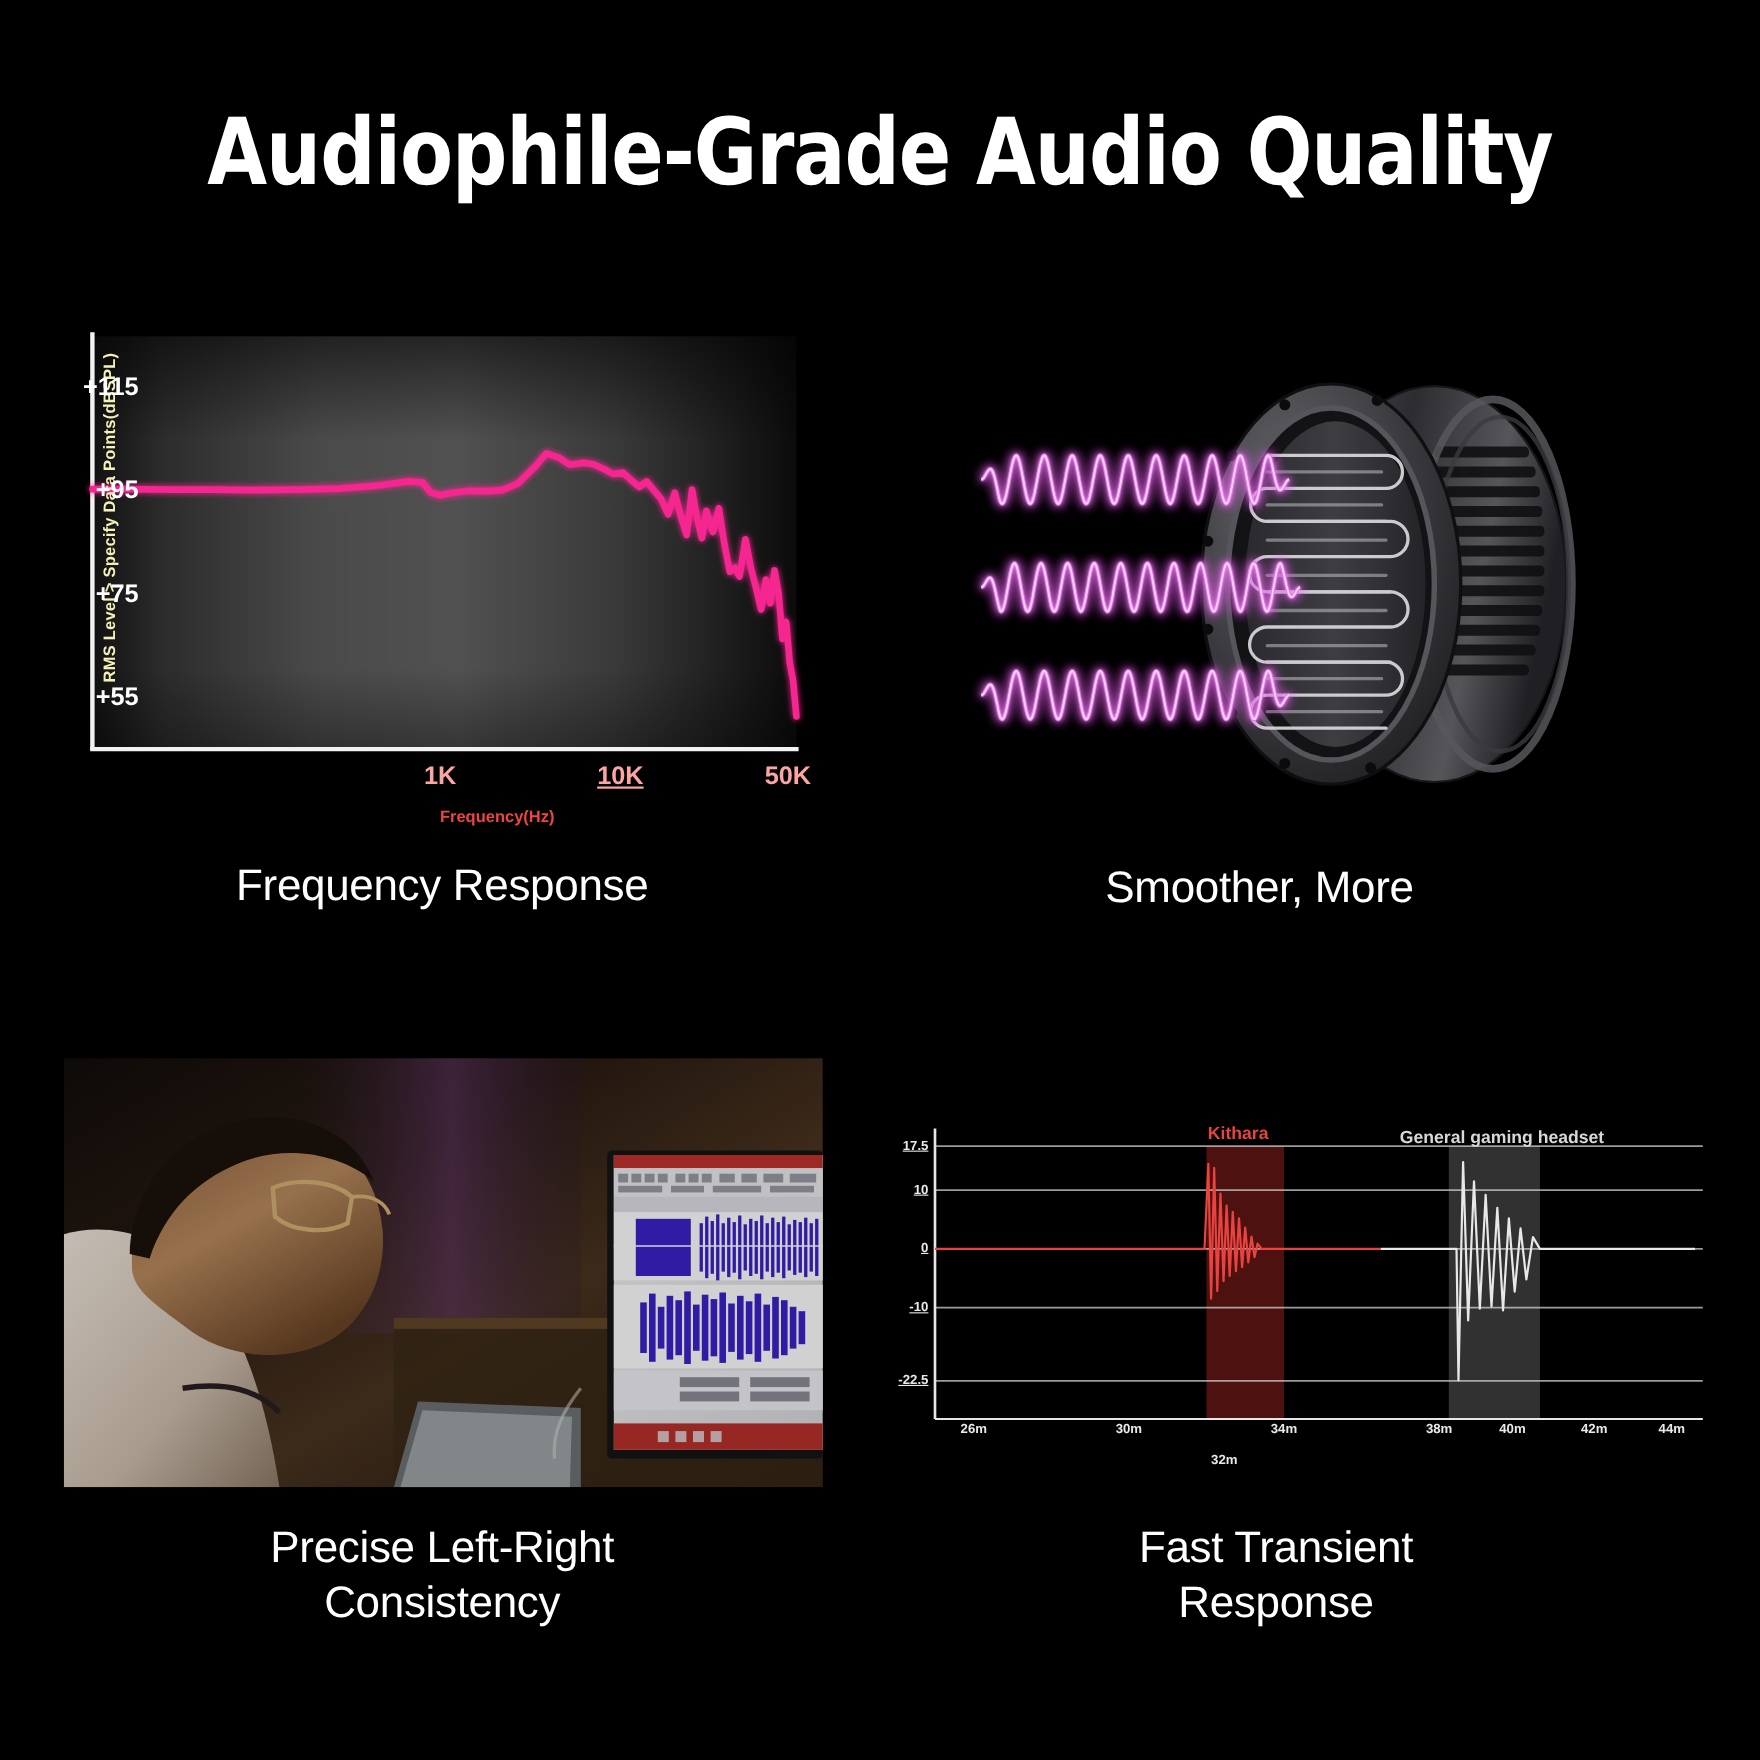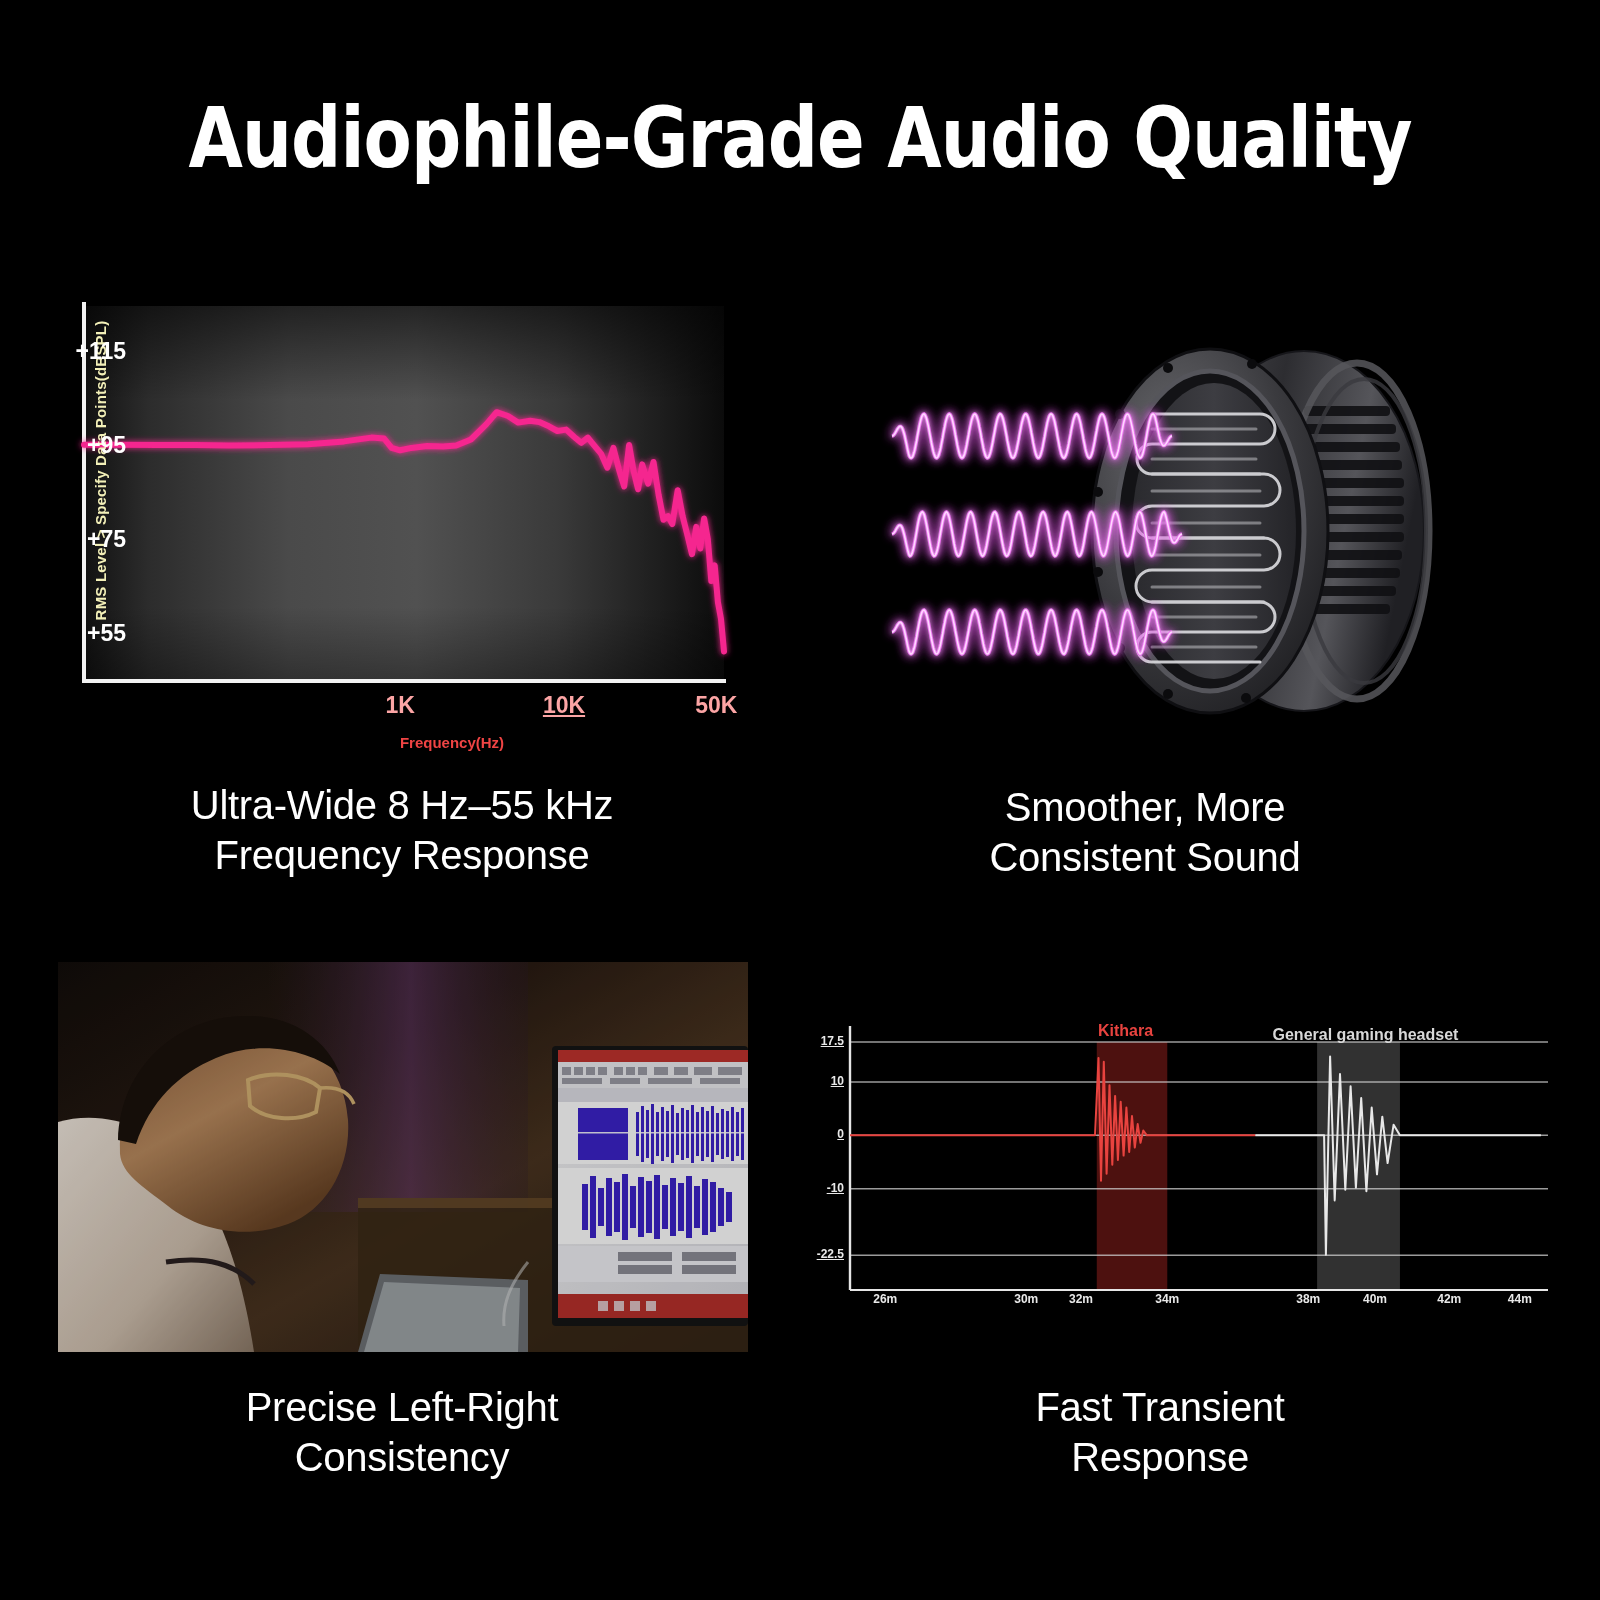--- a/index.html
+++ b/index.html
@@ -147,21 +147,20 @@
 
       <div class="fr-xtick" style="left: 282.149px;">1K</div>
       <div class="fr-xtick" style="left: 446px; text-decoration: underline;">10K</div>
       <div class="fr-xtick" style="left: 598.298px;">50K</div>
 
       <div class="fr-xlabel">Frequency(Hz)</div>
     </div>
   </div>
 
   <div class="caption cap-tl">
-    <div>Ultra-Wide 8 Hz–55 kHz</div>
     <div>Frequency Response</div>
   </div>
 
   <div class="cell cell-tr">
     <svg width="690" height="470" viewBox="0 0 690 470">
       <defs>
         <radialGradient id="ringG" cx="0.35" cy="0.3" r="0.85">
           <stop offset="0" stop-color="#6a6a6e"></stop>
           <stop offset="0.55" stop-color="#3a3a3e"></stop>
           <stop offset="1" stop-color="#1b1b1e"></stop>
@@ -257,21 +256,20 @@
       </g>
       <g>
         <path id="wv-bot" d="M40.0 336.0L40.7 335.9L41.3 335.4L42.0 334.8L42.7 333.9L43.3 332.8L44.0 331.6L44.7 330.4L45.3 329.2L46.0 328.2L46.7 327.3L47.3 326.7L48.0 326.4L48.7 326.4L49.3 326.9L50.0 327.8L50.7 329.2L51.3 331.0L52.0 333.2L52.7 335.8L53.3 338.6L54.0 341.7L54.7 344.8L55.3 348.0L56.0 351.1L56.7 354.0L57.3 356.0L58.0 357.2L58.7 357.9L59.3 358.0L60.0 357.4L60.7 356.4L61.3 354.7L62.0 352.6L62.7 350.0L63.3 347.0L64.0 343.7L64.7 340.3L65.3 336.7L66.0 333.0L66.7 329.5L67.3 326.2L68.0 323.1L68.7 320.3L69.3 318.0L70.0 316.2L70.7 314.9L71.3 314.2L72.0 314.0L72.7 314.5L73.3 315.5L74.0 317.1L74.7 319.2L75.3 321.8L76.0 324.7L76.7 328.0L77.3 331.4L78.0 335.0L78.7 338.6L79.3 342.2L80.0 345.5L80.7 348.7L81.3 351.4L82.0 353.8L82.7 355.7L83.3 357.0L84.0 357.8L84.7 358.0L85.3 357.6L86.0 356.6L86.7 355.1L87.3 353.0L88.0 350.5L88.7 347.6L89.3 344.3L90.0 340.9L90.7 337.3L91.3 333.7L92.0 330.1L92.7 326.8L93.3 323.6L94.0 320.8L94.7 318.4L95.3 316.5L96.0 315.1L96.7 314.2L97.3 314.0L98.0 314.4L98.7 315.3L99.3 316.8L100.0 318.8L100.7 321.3L101.3 324.2L102.0 327.4L102.7 330.8L103.3 334.4L104.0 338.0L104.7 341.5L105.3 344.9L106.0 348.1L106.7 351.0L107.3 353.4L108.0 355.4L108.7 356.8L109.3 357.7L110.0 358.0L110.7 357.7L111.3 356.8L112.0 355.4L112.7 353.4L113.3 351.0L114.0 348.1L114.7 344.9L115.3 341.5L116.0 338.0L116.7 334.4L117.3 330.8L118.0 327.4L118.7 324.2L119.3 321.3L120.0 318.8L120.7 316.8L121.3 315.3L122.0 314.4L122.7 314.0L123.3 314.2L124.0 315.1L124.7 316.5L125.3 318.4L126.0 320.8L126.7 323.6L127.3 326.8L128.0 330.1L128.7 333.7L129.3 337.3L130.0 340.9L130.7 344.3L131.3 347.6L132.0 350.5L132.7 353.0L133.3 355.1L134.0 356.6L134.7 357.6L135.3 358.0L136.0 357.8L136.7 357.0L137.3 355.7L138.0 353.8L138.7 351.4L139.3 348.7L140.0 345.5L140.7 342.2L141.3 338.6L142.0 335.0L142.7 331.4L143.3 328.0L144.0 324.7L144.7 321.8L145.3 319.2L146.0 317.1L146.7 315.5L147.3 314.5L148.0 314.0L148.7 314.2L149.3 314.9L150.0 316.2L150.7 318.0L151.3 320.3L152.0 323.1L152.7 326.2L153.3 329.5L154.0 333.0L154.7 336.7L155.3 340.3L156.0 343.7L156.7 347.0L157.3 350.0L158.0 352.6L158.7 354.7L159.3 356.4L160.0 357.4L160.7 358.0L161.3 357.9L162.0 357.2L162.7 356.0L163.3 354.2L164.0 351.9L164.7 349.2L165.3 346.1L166.0 342.8L166.7 339.3L167.3 335.7L168.0 332.1L168.7 328.6L169.3 325.3L170.0 322.3L170.7 319.7L171.3 317.5L172.0 315.8L172.7 314.6L173.3 314.1L174.0 314.1L174.7 314.7L175.3 315.9L176.0 317.6L176.7 319.9L177.3 322.5L178.0 325.6L178.7 328.9L179.3 332.4L180.0 336.0L180.7 339.6L181.3 343.1L182.0 346.4L182.7 349.5L183.3 352.1L184.0 354.4L184.7 356.1L185.3 357.3L186.0 357.9L186.7 357.9L187.3 357.4L188.0 356.2L188.7 354.5L189.3 352.3L190.0 349.7L190.7 346.7L191.3 343.4L192.0 339.9L192.7 336.3L193.3 332.7L194.0 329.2L194.7 325.9L195.3 322.8L196.0 320.1L196.7 317.8L197.3 316.0L198.0 314.8L198.7 314.1L199.3 314.0L200.0 314.6L200.7 315.6L201.3 317.3L202.0 319.4L202.7 322.0L203.3 325.0L204.0 328.3L204.7 331.7L205.3 335.3L206.0 339.0L206.7 342.5L207.3 345.8L208.0 348.9L208.7 351.7L209.3 354.0L210.0 355.8L210.7 357.1L211.3 357.8L212.0 358.0L212.7 357.5L213.3 356.5L214.0 354.9L214.7 352.8L215.3 350.2L216.0 347.3L216.7 344.0L217.3 340.6L218.0 337.0L218.7 333.4L219.3 329.8L220.0 326.5L220.7 323.3L221.3 320.6L222.0 318.2L222.7 316.3L223.3 315.0L224.0 314.2L224.7 314.0L225.3 314.4L226.0 315.4L226.7 316.9L227.3 319.0L228.0 321.5L228.7 324.4L229.3 327.7L230.0 331.1L230.7 334.7L231.3 338.3L232.0 341.9L232.7 345.2L233.3 348.4L234.0 351.2L234.7 353.6L235.3 355.5L236.0 356.9L236.7 357.8L237.3 358.0L238.0 357.6L238.7 356.7L239.3 355.2L240.0 353.2L240.7 350.7L241.3 347.8L242.0 344.6L242.7 341.2L243.3 337.6L244.0 334.0L244.7 330.5L245.3 327.1L246.0 323.9L246.7 321.0L247.3 318.6L248.0 316.6L248.7 315.2L249.3 314.3L250.0 314.0L250.7 314.3L251.3 315.2L252.0 316.6L252.7 318.6L253.3 321.0L254.0 323.9L254.7 327.1L255.3 330.5L256.0 334.0L256.7 337.6L257.3 341.2L258.0 344.6L258.7 347.8L259.3 350.7L260.0 353.2L260.7 355.2L261.3 356.7L262.0 357.6L262.7 358.0L263.3 357.8L264.0 356.9L264.7 355.5L265.3 353.6L266.0 351.2L266.7 348.4L267.3 345.2L268.0 341.9L268.7 338.3L269.3 334.7L270.0 331.1L270.7 327.7L271.3 324.4L272.0 321.5L272.7 319.0L273.3 316.9L274.0 315.4L274.7 314.4L275.3 314.0L276.0 314.2L276.7 315.0L277.3 316.3L278.0 318.2L278.7 320.6L279.3 323.3L280.0 326.5L280.7 329.8L281.3 333.4L282.0 337.0L282.7 340.6L283.3 344.0L284.0 347.3L284.7 350.2L285.3 352.8L286.0 354.9L286.7 356.5L287.3 357.5L288.0 358.0L288.7 357.8L289.3 357.1L290.0 355.8L290.7 354.0L291.3 351.7L292.0 348.9L292.7 345.8L293.3 342.5L294.0 339.0L294.7 335.3L295.3 331.7L296.0 328.3L296.7 325.0L297.3 322.0L298.0 319.4L298.7 317.3L299.3 315.6L300.0 314.6L300.7 314.0L301.3 314.1L302.0 314.8L302.7 316.0L303.3 318.0L304.0 320.9L304.7 324.0L305.3 327.2L306.0 330.3L306.7 333.4L307.3 336.2L308.0 338.8L308.7 341.0L309.3 342.8L310.0 344.2L310.7 345.1L311.3 345.6L312.0 345.6L312.7 345.3L313.3 344.7L314.0 343.8L314.7 342.8L315.3 341.6L316.0 340.4L316.7 339.2L317.3 338.1L318.0 337.2L318.7 336.6L319.3 336.1L320.0 336.0" fill="none" stroke="#e455ea" stroke-width="3.5" filter="url(#wglow)"></path>
         <path id="wv-bot2" d="M40.0 336.0L40.7 335.9L41.3 335.4L42.0 334.8L42.7 333.9L43.3 332.8L44.0 331.6L44.7 330.4L45.3 329.2L46.0 328.2L46.7 327.3L47.3 326.7L48.0 326.4L48.7 326.4L49.3 326.9L50.0 327.8L50.7 329.2L51.3 331.0L52.0 333.2L52.7 335.8L53.3 338.6L54.0 341.7L54.7 344.8L55.3 348.0L56.0 351.1L56.7 354.0L57.3 356.0L58.0 357.2L58.7 357.9L59.3 358.0L60.0 357.4L60.7 356.4L61.3 354.7L62.0 352.6L62.7 350.0L63.3 347.0L64.0 343.7L64.7 340.3L65.3 336.7L66.0 333.0L66.7 329.5L67.3 326.2L68.0 323.1L68.7 320.3L69.3 318.0L70.0 316.2L70.7 314.9L71.3 314.2L72.0 314.0L72.7 314.5L73.3 315.5L74.0 317.1L74.7 319.2L75.3 321.8L76.0 324.7L76.7 328.0L77.3 331.4L78.0 335.0L78.7 338.6L79.3 342.2L80.0 345.5L80.7 348.7L81.3 351.4L82.0 353.8L82.7 355.7L83.3 357.0L84.0 357.8L84.7 358.0L85.3 357.6L86.0 356.6L86.7 355.1L87.3 353.0L88.0 350.5L88.7 347.6L89.3 344.3L90.0 340.9L90.7 337.3L91.3 333.7L92.0 330.1L92.7 326.8L93.3 323.6L94.0 320.8L94.7 318.4L95.3 316.5L96.0 315.1L96.7 314.2L97.3 314.0L98.0 314.4L98.7 315.3L99.3 316.8L100.0 318.8L100.7 321.3L101.3 324.2L102.0 327.4L102.7 330.8L103.3 334.4L104.0 338.0L104.7 341.5L105.3 344.9L106.0 348.1L106.7 351.0L107.3 353.4L108.0 355.4L108.7 356.8L109.3 357.7L110.0 358.0L110.7 357.7L111.3 356.8L112.0 355.4L112.7 353.4L113.3 351.0L114.0 348.1L114.7 344.9L115.3 341.5L116.0 338.0L116.7 334.4L117.3 330.8L118.0 327.4L118.7 324.2L119.3 321.3L120.0 318.8L120.7 316.8L121.3 315.3L122.0 314.4L122.7 314.0L123.3 314.2L124.0 315.1L124.7 316.5L125.3 318.4L126.0 320.8L126.7 323.6L127.3 326.8L128.0 330.1L128.7 333.7L129.3 337.3L130.0 340.9L130.7 344.3L131.3 347.6L132.0 350.5L132.7 353.0L133.3 355.1L134.0 356.6L134.7 357.6L135.3 358.0L136.0 357.8L136.7 357.0L137.3 355.7L138.0 353.8L138.7 351.4L139.3 348.7L140.0 345.5L140.7 342.2L141.3 338.6L142.0 335.0L142.7 331.4L143.3 328.0L144.0 324.7L144.7 321.8L145.3 319.2L146.0 317.1L146.7 315.5L147.3 314.5L148.0 314.0L148.7 314.2L149.3 314.9L150.0 316.2L150.7 318.0L151.3 320.3L152.0 323.1L152.7 326.2L153.3 329.5L154.0 333.0L154.7 336.7L155.3 340.3L156.0 343.7L156.7 347.0L157.3 350.0L158.0 352.6L158.7 354.7L159.3 356.4L160.0 357.4L160.7 358.0L161.3 357.9L162.0 357.2L162.7 356.0L163.3 354.2L164.0 351.9L164.7 349.2L165.3 346.1L166.0 342.8L166.7 339.3L167.3 335.7L168.0 332.1L168.7 328.6L169.3 325.3L170.0 322.3L170.7 319.7L171.3 317.5L172.0 315.8L172.7 314.6L173.3 314.1L174.0 314.1L174.7 314.7L175.3 315.9L176.0 317.6L176.7 319.9L177.3 322.5L178.0 325.6L178.7 328.9L179.3 332.4L180.0 336.0L180.7 339.6L181.3 343.1L182.0 346.4L182.7 349.5L183.3 352.1L184.0 354.4L184.7 356.1L185.3 357.3L186.0 357.9L186.7 357.9L187.3 357.4L188.0 356.2L188.7 354.5L189.3 352.3L190.0 349.7L190.7 346.7L191.3 343.4L192.0 339.9L192.7 336.3L193.3 332.7L194.0 329.2L194.7 325.9L195.3 322.8L196.0 320.1L196.7 317.8L197.3 316.0L198.0 314.8L198.7 314.1L199.3 314.0L200.0 314.6L200.7 315.6L201.3 317.3L202.0 319.4L202.7 322.0L203.3 325.0L204.0 328.3L204.7 331.7L205.3 335.3L206.0 339.0L206.7 342.5L207.3 345.8L208.0 348.9L208.7 351.7L209.3 354.0L210.0 355.8L210.7 357.1L211.3 357.8L212.0 358.0L212.7 357.5L213.3 356.5L214.0 354.9L214.7 352.8L215.3 350.2L216.0 347.3L216.7 344.0L217.3 340.6L218.0 337.0L218.7 333.4L219.3 329.8L220.0 326.5L220.7 323.3L221.3 320.6L222.0 318.2L222.7 316.3L223.3 315.0L224.0 314.2L224.7 314.0L225.3 314.4L226.0 315.4L226.7 316.9L227.3 319.0L228.0 321.5L228.7 324.4L229.3 327.7L230.0 331.1L230.7 334.7L231.3 338.3L232.0 341.9L232.7 345.2L233.3 348.4L234.0 351.2L234.7 353.6L235.3 355.5L236.0 356.9L236.7 357.8L237.3 358.0L238.0 357.6L238.7 356.7L239.3 355.2L240.0 353.2L240.7 350.7L241.3 347.8L242.0 344.6L242.7 341.2L243.3 337.6L244.0 334.0L244.7 330.5L245.3 327.1L246.0 323.9L246.7 321.0L247.3 318.6L248.0 316.6L248.7 315.2L249.3 314.3L250.0 314.0L250.7 314.3L251.3 315.2L252.0 316.6L252.7 318.6L253.3 321.0L254.0 323.9L254.7 327.1L255.3 330.5L256.0 334.0L256.7 337.6L257.3 341.2L258.0 344.6L258.7 347.8L259.3 350.7L260.0 353.2L260.7 355.2L261.3 356.7L262.0 357.6L262.7 358.0L263.3 357.8L264.0 356.9L264.7 355.5L265.3 353.6L266.0 351.2L266.7 348.4L267.3 345.2L268.0 341.9L268.7 338.3L269.3 334.7L270.0 331.1L270.7 327.7L271.3 324.4L272.0 321.5L272.7 319.0L273.3 316.9L274.0 315.4L274.7 314.4L275.3 314.0L276.0 314.2L276.7 315.0L277.3 316.3L278.0 318.2L278.7 320.6L279.3 323.3L280.0 326.5L280.7 329.8L281.3 333.4L282.0 337.0L282.7 340.6L283.3 344.0L284.0 347.3L284.7 350.2L285.3 352.8L286.0 354.9L286.7 356.5L287.3 357.5L288.0 358.0L288.7 357.8L289.3 357.1L290.0 355.8L290.7 354.0L291.3 351.7L292.0 348.9L292.7 345.8L293.3 342.5L294.0 339.0L294.7 335.3L295.3 331.7L296.0 328.3L296.7 325.0L297.3 322.0L298.0 319.4L298.7 317.3L299.3 315.6L300.0 314.6L300.7 314.0L301.3 314.1L302.0 314.8L302.7 316.0L303.3 318.0L304.0 320.9L304.7 324.0L305.3 327.2L306.0 330.3L306.7 333.4L307.3 336.2L308.0 338.8L308.7 341.0L309.3 342.8L310.0 344.2L310.7 345.1L311.3 345.6L312.0 345.6L312.7 345.3L313.3 344.7L314.0 343.8L314.7 342.8L315.3 341.6L316.0 340.4L316.7 339.2L317.3 338.1L318.0 337.2L318.7 336.6L319.3 336.1L320.0 336.0" fill="none" stroke="#ffd8ff" stroke-width="1.6" filter="url(#wglow2)"></path>
       </g>
     </svg>
   </div>
 
   <div class="caption cap-tr">
     <div>Smoother, More</div>
-    <div>Consistent Sound</div>
   </div>
 
   <div class="cell cell-bl">
     <svg width="690" height="390" viewBox="0 0 690 390">
       <defs>
         <linearGradient id="roomG" x1="0" y1="0" x2="1" y2="1">
           <stop offset="0" stop-color="#120d0a"></stop>
           <stop offset="0.35" stop-color="#2a1c13"></stop>
           <stop offset="0.6" stop-color="#4a3420"></stop>
           <stop offset="1" stop-color="#1a1210"></stop>
@@ -449,21 +447,21 @@
 
       <div class="tr-ytick" id="tr-yt0" style="top: 34px;">17.5</div>
       <div class="tr-ytick" id="tr-yt1" style="top: 74px;">10</div>
       <div class="tr-ytick" id="tr-yt2" style="top: 127.333px;">0</div>
       <div class="tr-ytick" id="tr-yt3" style="top: 180.667px;">-10</div>
       <div class="tr-ytick" id="tr-yt4" style="top: 247.333px;">-22.5</div>
 
       <div id="tr-xticks">
           <div class="tr-xtick" style="left: 55.2525px;">26m</div>
           <div class="tr-xtick" style="left: 196.263px;">30m</div>
-          <div class="tr-xtick" style="left: 251px;">32m</div>
+          <div class="tr-xtick" style="left: 283px; margin-top: 28px;">32m</div>
           <div class="tr-xtick" style="left: 337.273px;">34m</div>
           <div class="tr-xtick" style="left: 478.283px;">38m</div>
           <div class="tr-xtick" style="left: 545px;">40m</div>
           <div class="tr-xtick" style="left: 619.293px;">42m</div>
           <div class="tr-xtick" style="left: 689.798px;">44m</div>
         </div>
     </div>
   </div>
 
   <div class="caption cap-br">

